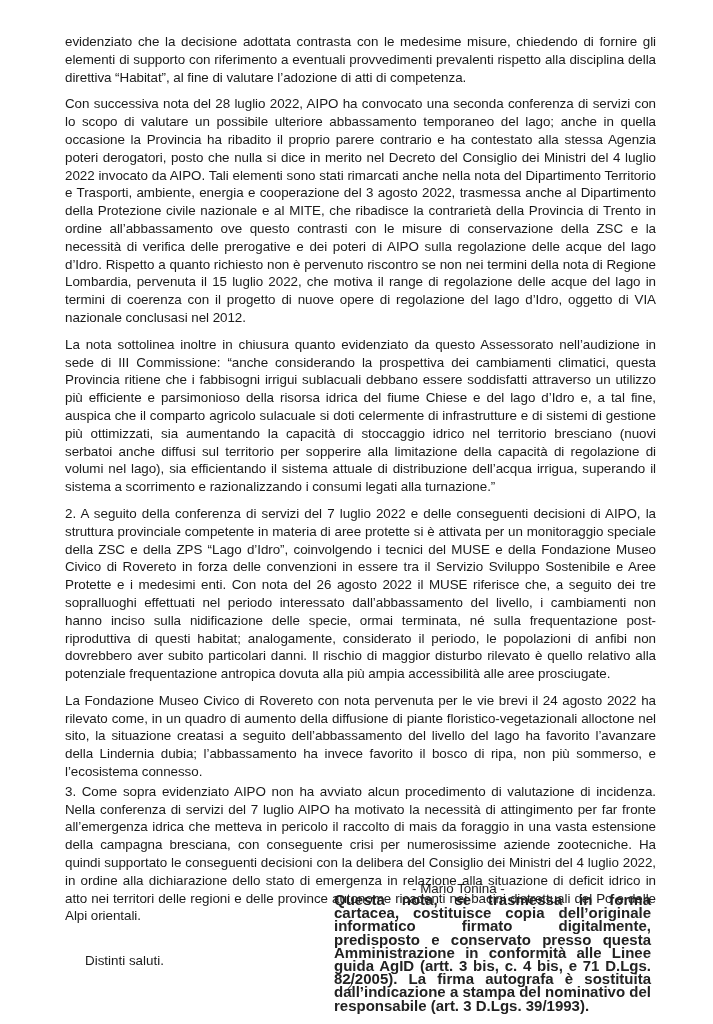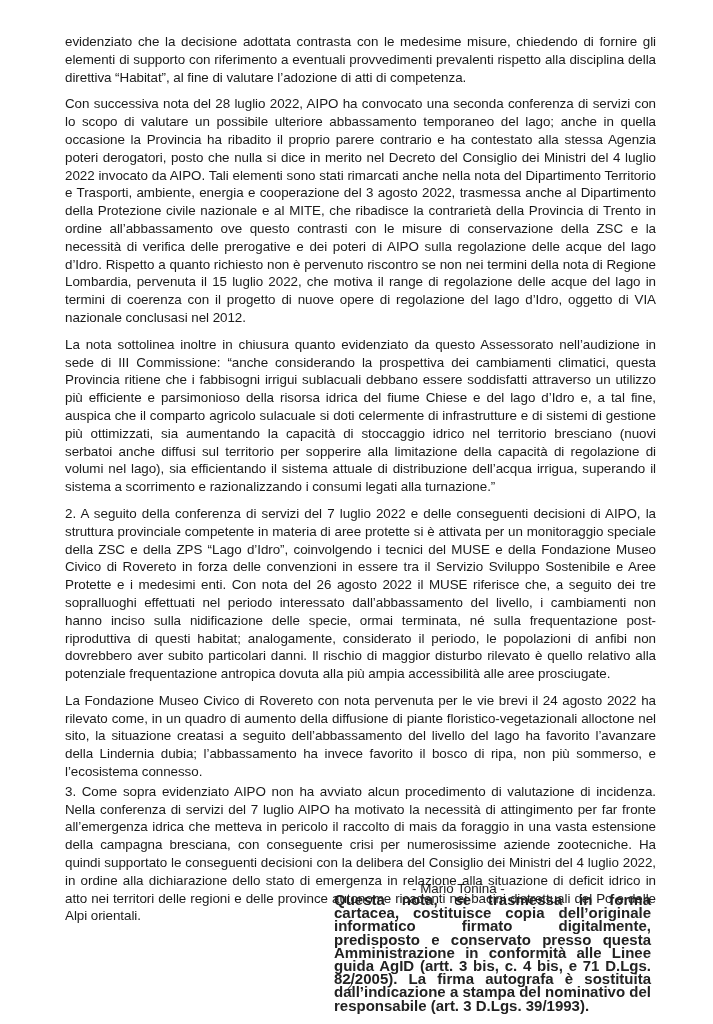--- a/index.html
+++ b/index.html
@@ -63,17 +63,18 @@
 </head>
 <body>
 
 <div class="page">
   <p class="para">evidenziato che la decisione adottata contrasta con le medesime misure, chiedendo di fornire gli elementi di supporto con riferimento a eventuali provvedimenti prevalenti rispetto alla disciplina della direttiva “Habitat”, al fine di valutare l’adozione di atti di competenza.</p>
   <p class="para">Con successiva nota del 28 luglio 2022, AIPO ha convocato una seconda conferenza di servizi con lo scopo di valutare un possibile ulteriore abbassamento temporaneo del lago; anche in quella occasione la Provincia ha ribadito il proprio parere contrario e ha contestato alla stessa Agenzia poteri derogatori, posto che nulla si dice in merito nel Decreto del Consiglio dei Ministri del 4 luglio 2022 invocato da AIPO. Tali elementi sono stati rimarcati anche nella nota del Dipartimento Territorio e Trasporti, ambiente, energia e cooperazione del 3 agosto 2022, trasmessa anche al Dipartimento della Protezione civile nazionale e al MITE, che ribadisce la contrarietà della Provincia di Trento in ordine all’abbassamento ove questo contrasti con le misure di conservazione della ZSC e la necessità di verifica delle prerogative e dei poteri di AIPO sulla regolazione delle acque del lago d’Idro. Rispetto a quanto richiesto non è pervenuto riscontro se non nei termini della nota di Regione Lombardia, pervenuta il 15 luglio 2022, che motiva il range di regolazione delle acque del lago in termini di coerenza con il progetto di nuove opere di regolazione del lago d’Idro, oggetto di VIA nazionale conclusasi nel 2012.</p>
   <p class="para">La nota sottolinea inoltre in chiusura quanto evidenziato da questo Assessorato nell’audizione in sede di III Commissione: “anche considerando la prospettiva dei cambiamenti climatici, questa Provincia ritiene che i fabbisogni irrigui sublacuali debbano essere soddisfatti attraverso un utilizzo più efficiente e parsimonioso della risorsa idrica del fiume Chiese e del lago d’Idro e, a tal fine, auspica che il comparto agricolo sulacuale si doti celermente di infrastrutture e di sistemi di gestione più ottimizzati, sia aumentando la capacità di stoccaggio idrico nel territorio bresciano (nuovi serbatoi anche diffusi sul territorio per sopperire alla limitazione della capacità di regolazione di volumi nel lago), sia efficientando il sistema attuale di distribuzione dell’acqua irrigua, superando il sistema a scorrimento e razionalizzando i consumi legati alla turnazione.”</p>
   <p class="para">2. A seguito della conferenza di servizi del 7 luglio 2022 e delle conseguenti decisioni di AIPO, la struttura provinciale competente in materia di aree protette si è attivata per un monitoraggio speciale della ZSC e della ZPS “Lago d’Idro”, coinvolgendo i tecnici del MUSE e della Fondazione Museo Civico di Rovereto in forza delle convenzioni in essere tra il Servizio Sviluppo Sostenibile e Aree Protette e i medesimi enti. Con nota del 26 agosto 2022 il MUSE riferisce che, a seguito dei tre sopralluoghi effettuati nel periodo interessato dall’abbassamento del livello, i cambiamenti non hanno inciso sulla nidificazione delle specie, ormai terminata, né sulla frequentazione post-riproduttiva di questi habitat; analogamente, considerato il periodo, le popolazioni di anfibi non dovrebbero aver subito particolari danni. Il rischio di maggior disturbo rilevato è quello relativo alla potenziale frequentazione antropica dovuta alla più ampia accessibilità alle aree prosciugate.</p>
   <p class="para tight">La Fondazione Museo Civico di Rovereto con nota pervenuta per le vie brevi il 24 agosto 2022 ha rilevato come, in un quadro di aumento della diffusione di piante floristico-vegetazionali alloctone nel sito, la situazione creatasi a seguito dell’abbassamento del livello del lago ha favorito l’avanzare della Lindernia dubia; l’abbassamento ha invece favorito il bosco di ripa, non più sommerso, e l’ecosistema connesso.</p>
   <p class="para">3. Come sopra evidenziato AIPO non ha avviato alcun procedimento di valutazione di incidenza. Nella conferenza di servizi del 7 luglio AIPO ha motivato la necessità di attingimento per far fronte all’emergenza idrica che metteva in pericolo il raccolto di mais da foraggio in una vasta estensione della campagna bresciana, con conseguente crisi per numerosissime aziende zootecniche. Ha quindi supportato le conseguenti decisioni con la delibera del Consiglio dei Ministri del 4 luglio 2022, in ordine alla dichiarazione dello stato di emergenza in relazione alla situazione di deficit idrico in atto nei territori delle regioni e delle province autonome ricadenti nei bacini distrettuali del Po e delle Alpi orientali.</p>
+  <p class="closing">Distinti saluti.</p>
 </div>
 
 <div class="signature">- Mario Tonina -</div>
 <div class="legal-note">Questa nota, se trasmessa in forma cartacea, costituisce copia dell’originale informatico firmato digitalmente, predisposto e conservato presso questa Amministrazione in conformità alle Linee guida AgID (artt. 3 bis, c. 4 bis, e 71 D.Lgs. 82/2005). La firma autografa è sostituita dall’indicazione a stampa del nominativo del responsabile (art. 3 D.Lgs. 39/1993).</div>
 <div class="page-number">2</div>
 
 </body></html>

